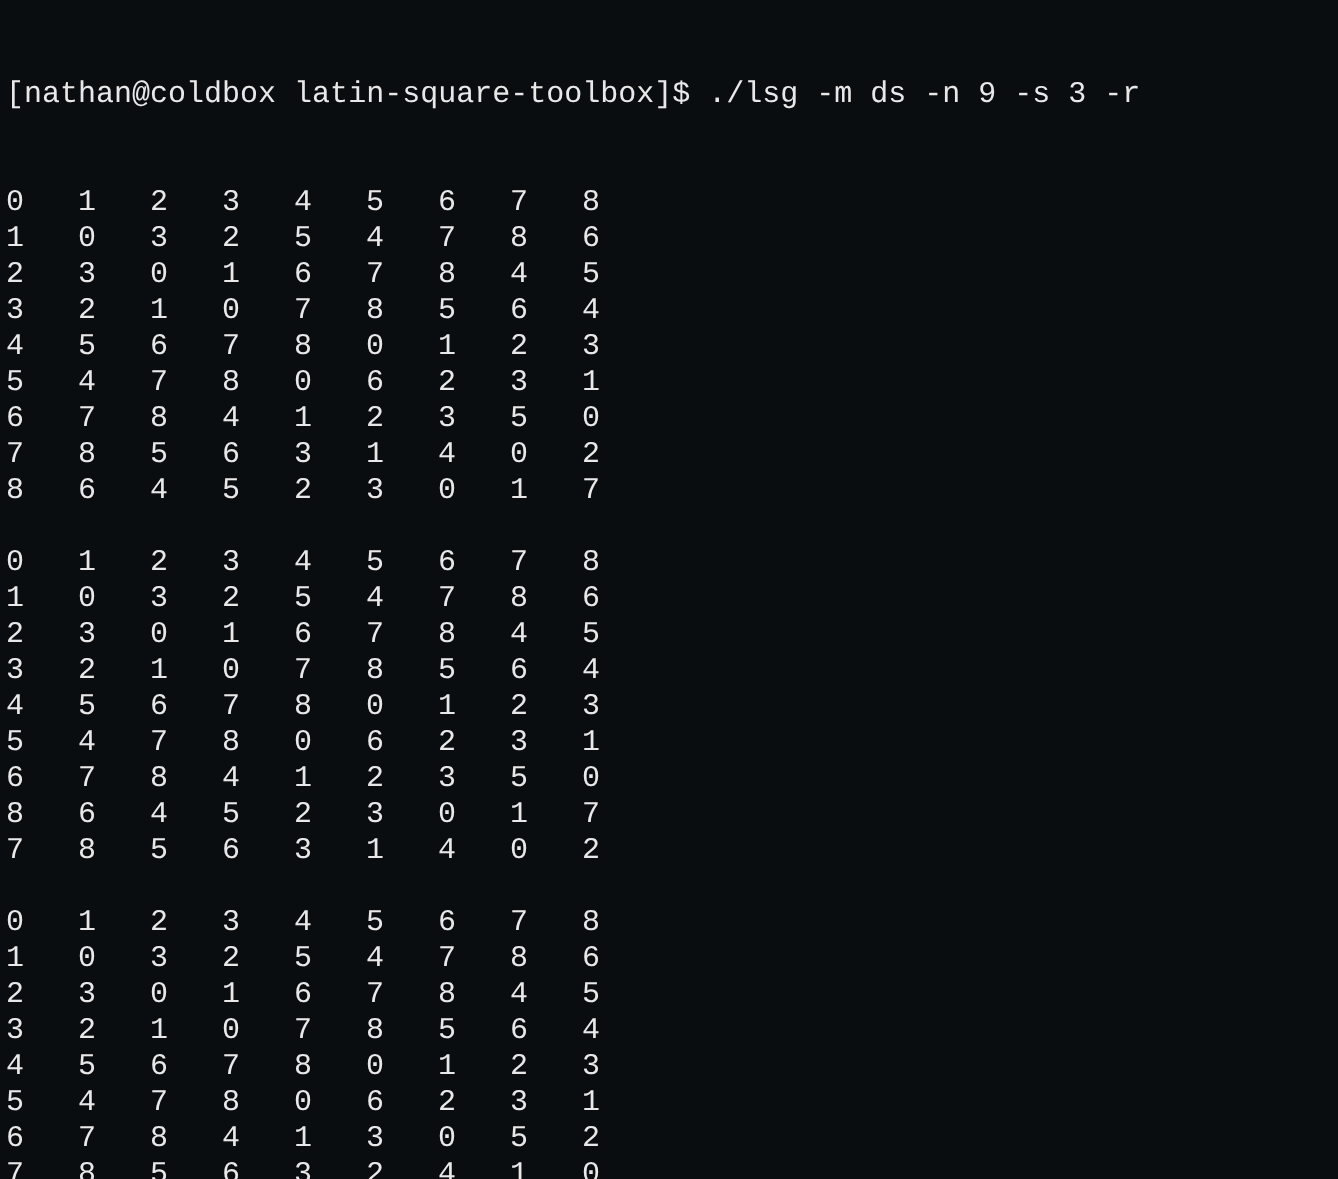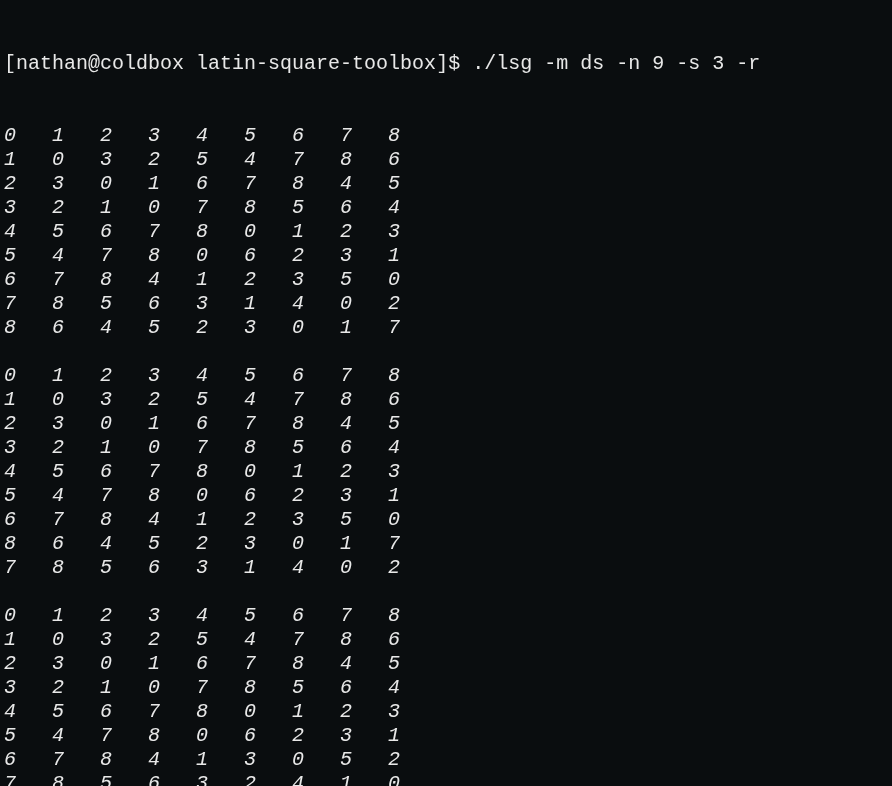--- a/index.html
+++ b/index.html
@@ -25,21 +25,20 @@
       white-space: pre;
     }
     .squares {
       margin-top: 0;
     }
     .square-block {
       margin-bottom: 24px;
     }
     .square-row {
       white-space: pre;
-      font-style: italic;
     }
   </style>
 </head>
 <body>
 
 <div class="terminal">
   <div class="prompt-line"><span>[</span><span>nathan</span><span>@</span><span>coldbox</span><span> </span><span>latin-square-toolbox</span><span>]</span><span>$</span><span> </span><span>./lsg -m ds -n 9 -s 3 -r</span></div>
   <div class="squares" id="squares-container"><div class="square-block"><div class="square-row">0   1   2   3   4   5   6   7   8</div><div class="square-row">1   0   3   2   5   4   7   8   6</div><div class="square-row">2   3   0   1   6   7   8   4   5</div><div class="square-row">3   2   1   0   7   8   5   6   4</div><div class="square-row">4   5   6   7   8   0   1   2   3</div><div class="square-row">5   4   7   8   0   6   2   3   1</div><div class="square-row">6   7   8   4   1   2   3   5   0</div><div class="square-row">7   8   5   6   3   1   4   0   2</div><div class="square-row">8   6   4   5   2   3   0   1   7</div></div><div class="square-block"><div class="square-row">0   1   2   3   4   5   6   7   8</div><div class="square-row">1   0   3   2   5   4   7   8   6</div><div class="square-row">2   3   0   1   6   7   8   4   5</div><div class="square-row">3   2   1   0   7   8   5   6   4</div><div class="square-row">4   5   6   7   8   0   1   2   3</div><div class="square-row">5   4   7   8   0   6   2   3   1</div><div class="square-row">6   7   8   4   1   2   3   5   0</div><div class="square-row">8   6   4   5   2   3   0   1   7</div><div class="square-row">7   8   5   6   3   1   4   0   2</div></div><div class="square-block"><div class="square-row">0   1   2   3   4   5   6   7   8</div><div class="square-row">1   0   3   2   5   4   7   8   6</div><div class="square-row">2   3   0   1   6   7   8   4   5</div><div class="square-row">3   2   1   0   7   8   5   6   4</div><div class="square-row">4   5   6   7   8   0   1   2   3</div><div class="square-row">5   4   7   8   0   6   2   3   1</div><div class="square-row">6   7   8   4   1   3   0   5   2</div><div class="square-row">7   8   5   6   3   2   4   1   0</div></div></div>
   
 </div>

